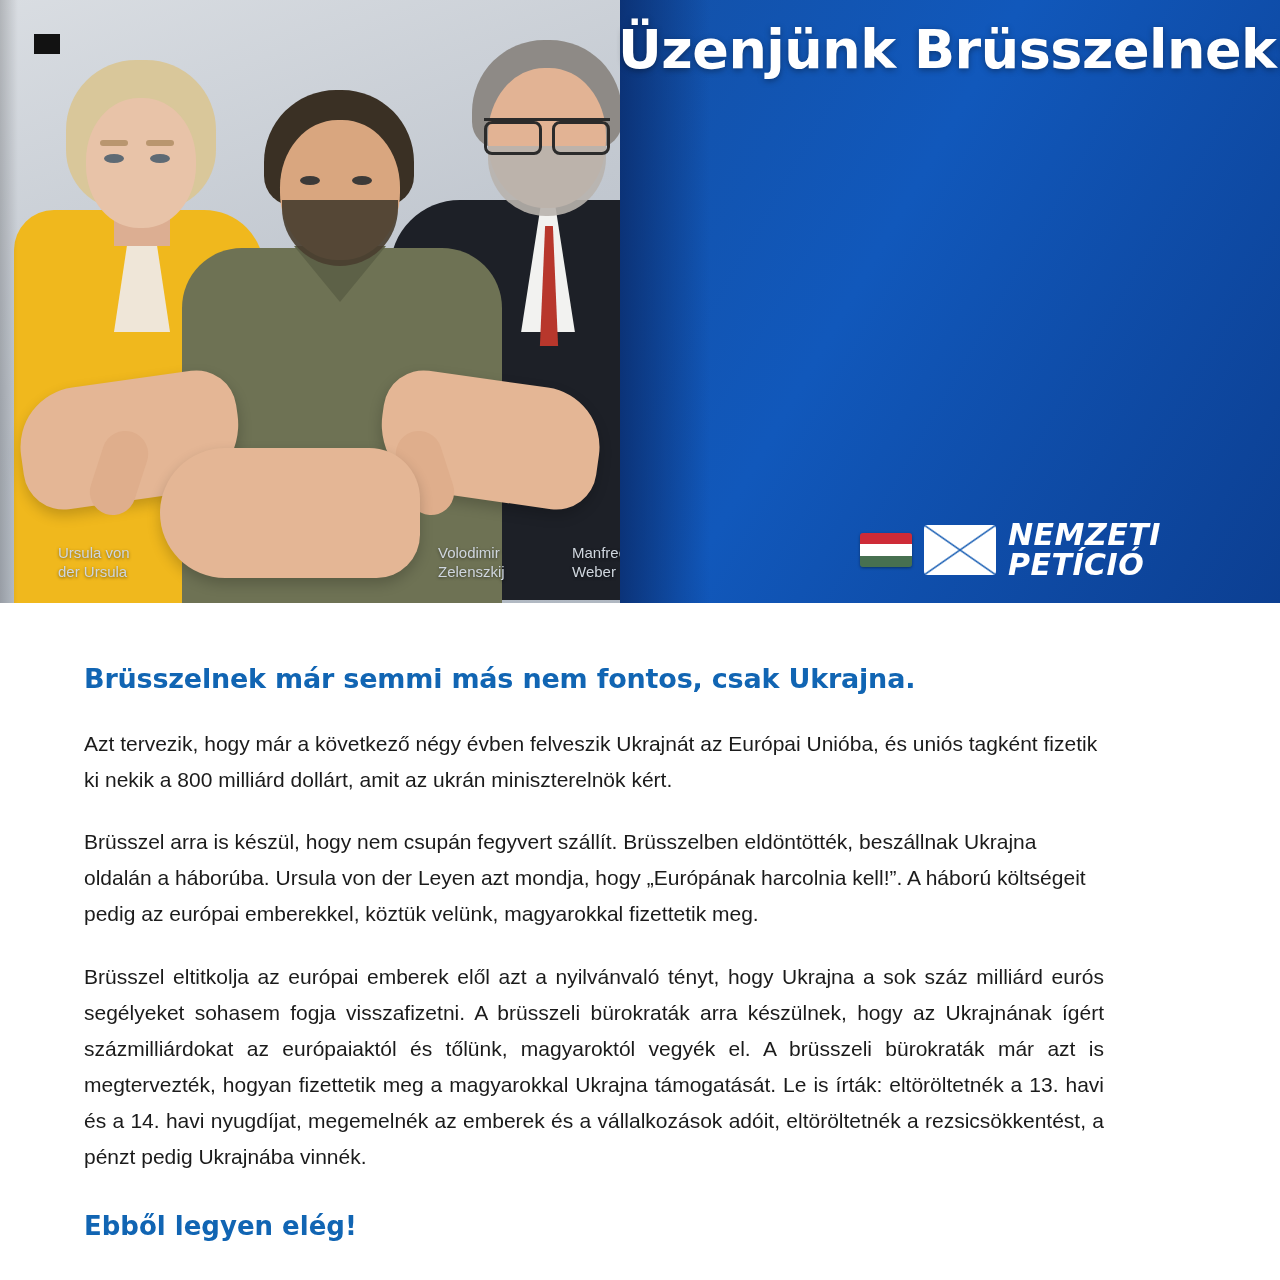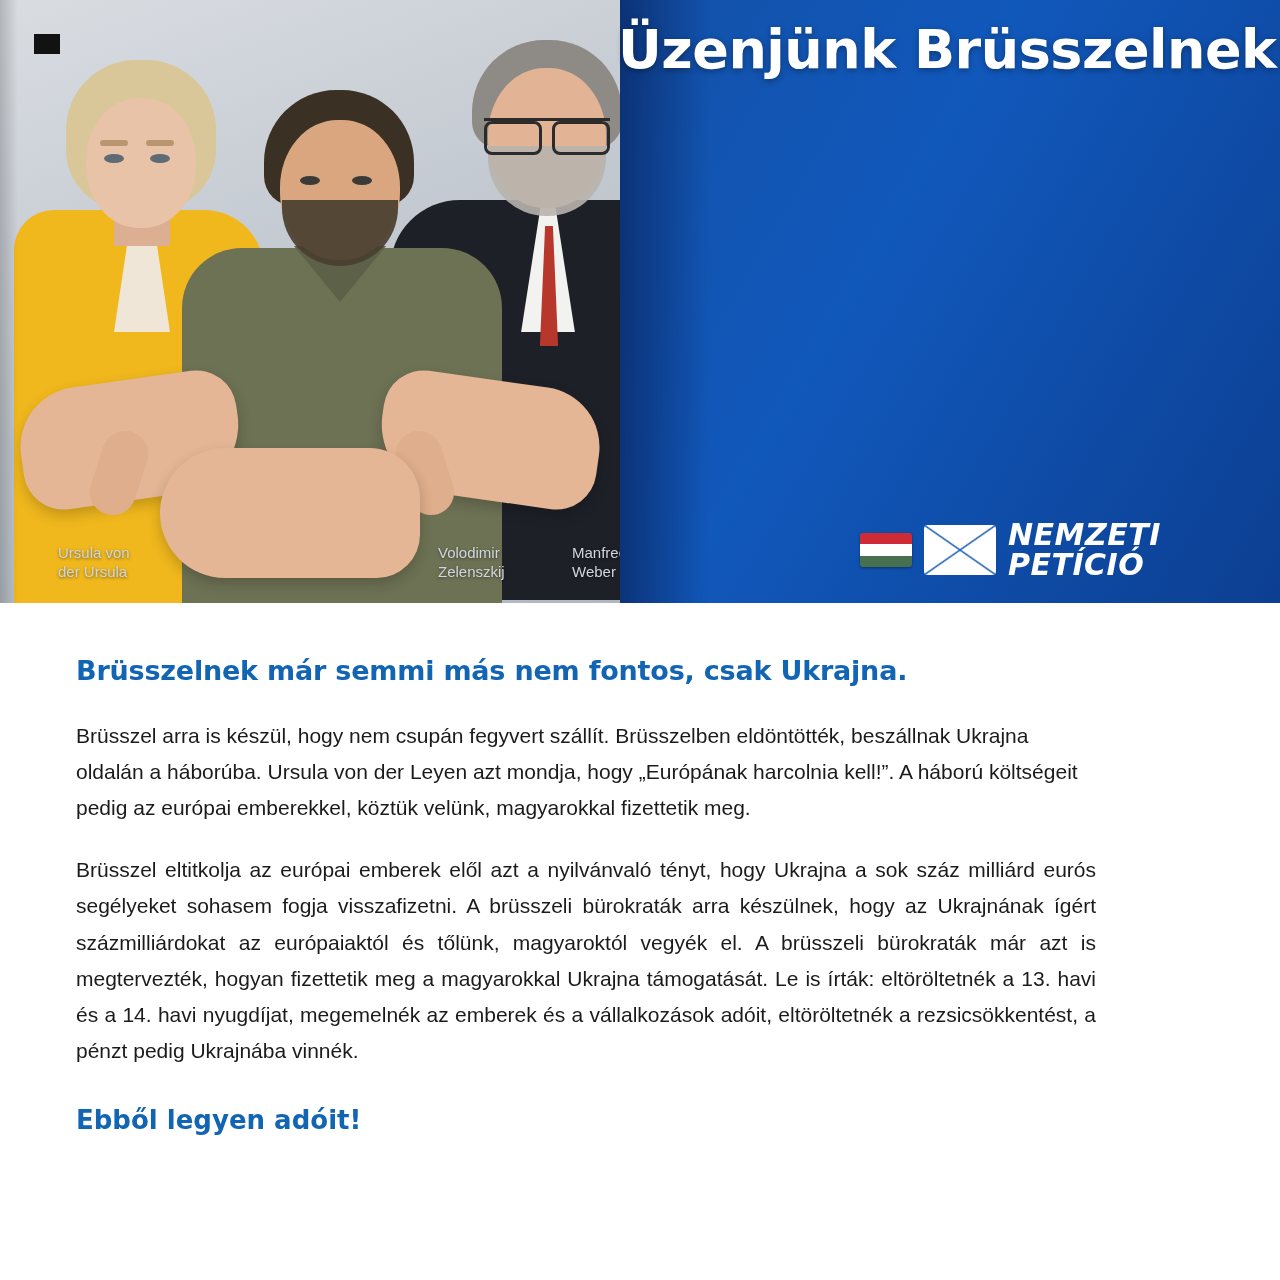--- a/index.html
+++ b/index.html
@@ -227,21 +227,21 @@
     background: #121212;
     z-index: 20;
   }
 
   
   .article {
     position: absolute;
     left: 0;
     top: 603px;
     width: 1164px;
-    padding: 4px;
+    padding: 12px;
   }
   .article-inner {
     margin: 0 auto;
     width: 1020px;
     padding-top: 48px;
   }
   h2.lead {
     color: #1165b3;
     font-family: "DejaVu Sans", sans-serif;
     font-size: 27px;
@@ -344,20 +344,21 @@
       <div>NEMZETI</div>
       <div>PETÍCIÓ</div>
     </div>
   </div>
 </div>
 
 <div class="article">
   <div class="article-inner">
     <h2 class="lead">Brüsszelnek már semmi más nem fontos, csak Ukrajna.</h2>
 
+    <p class="body-par">Azt tervezik, hogy már a következő négy évben felveszik Ukrajnát az Európai Unióba, és uniós tagként fizetik ki nekik a 800 milliárd dollárt, amit az ukrán miniszterelnök kért.</p>
 
     <p class="body-par">Brüsszel arra is készül, hogy nem csupán fegyvert szállít. Brüsszelben eldöntötték, beszállnak Ukrajna oldalán a háborúba. Ursula von der Leyen azt mondja, hogy „Európának harcolnia kell!”. A háború költségeit pedig az európai emberekkel, köztük velünk, magyarokkal fizettetik meg.</p>
 
     <p class="body-par justify">Brüsszel eltitkolja az európai emberek elől azt a nyilvánvaló tényt, hogy Ukrajna a sok száz milliárd eurós segélyeket sohasem fogja visszafizetni. A brüsszeli bürokraták arra készülnek, hogy az Ukrajnának ígért százmilliárdokat az európaiaktól és tőlünk, magyaroktól vegyék el. A brüsszeli bürokraták már azt is megtervezték, hogyan fizettetik meg a magyarokkal Ukrajna támogatását. Le is írták: eltöröltetnék a 13. havi és a 14. havi nyugdíjat, megemelnék az emberek és a vállalkozások adóit, eltöröltetnék a rezsicsökkentést, a pénzt pedig Ukrajnába vinnék.</p>
 
-    <h3 class="closing">Ebből legyen adóit!</h3>
+    <h3 class="closing">Ebből legyen elég!</h3>
   </div>
 </div>
 
 </body></html>

